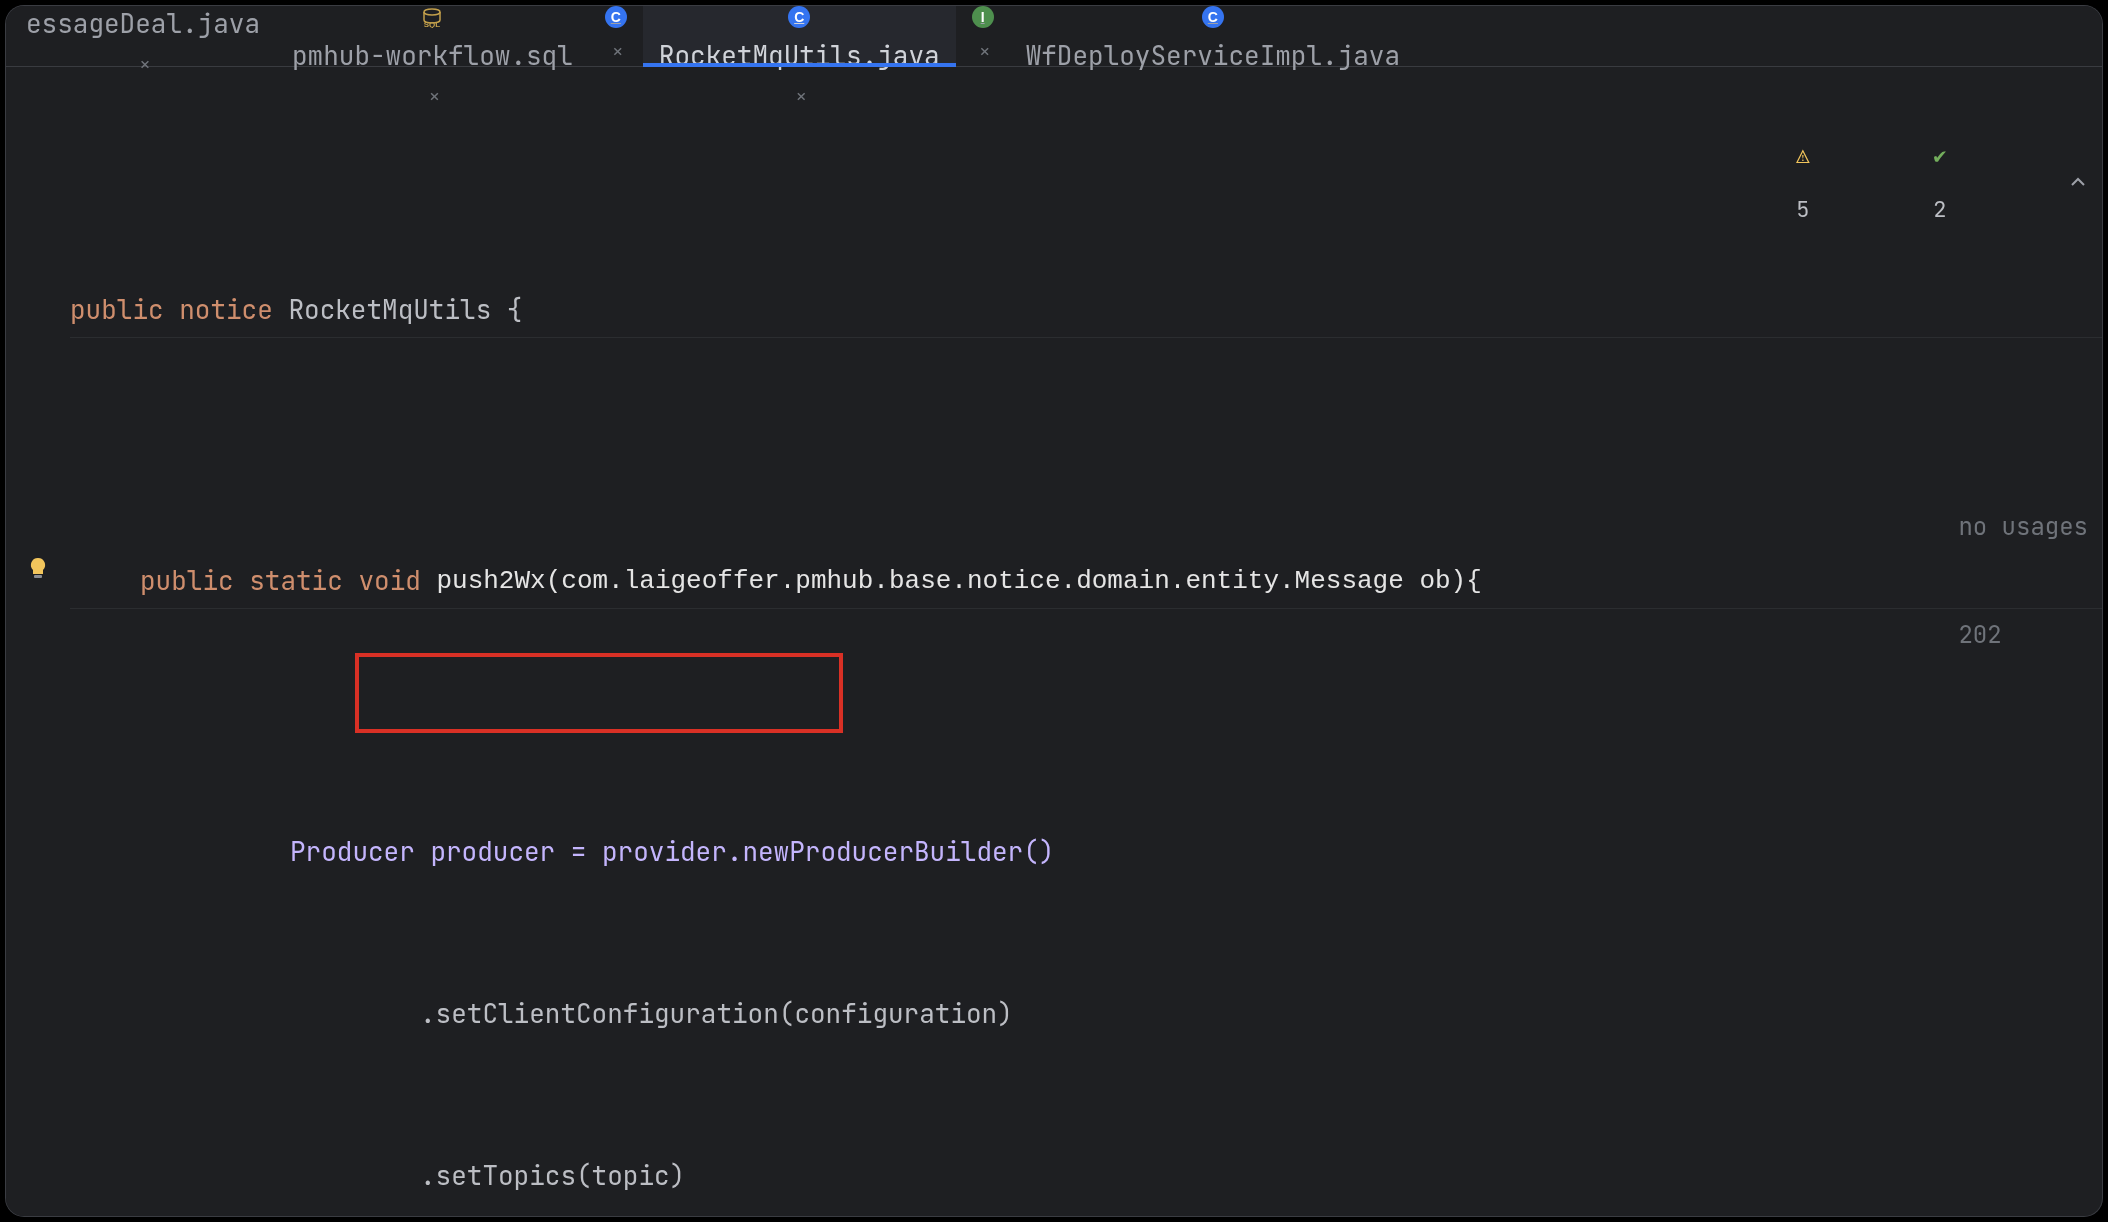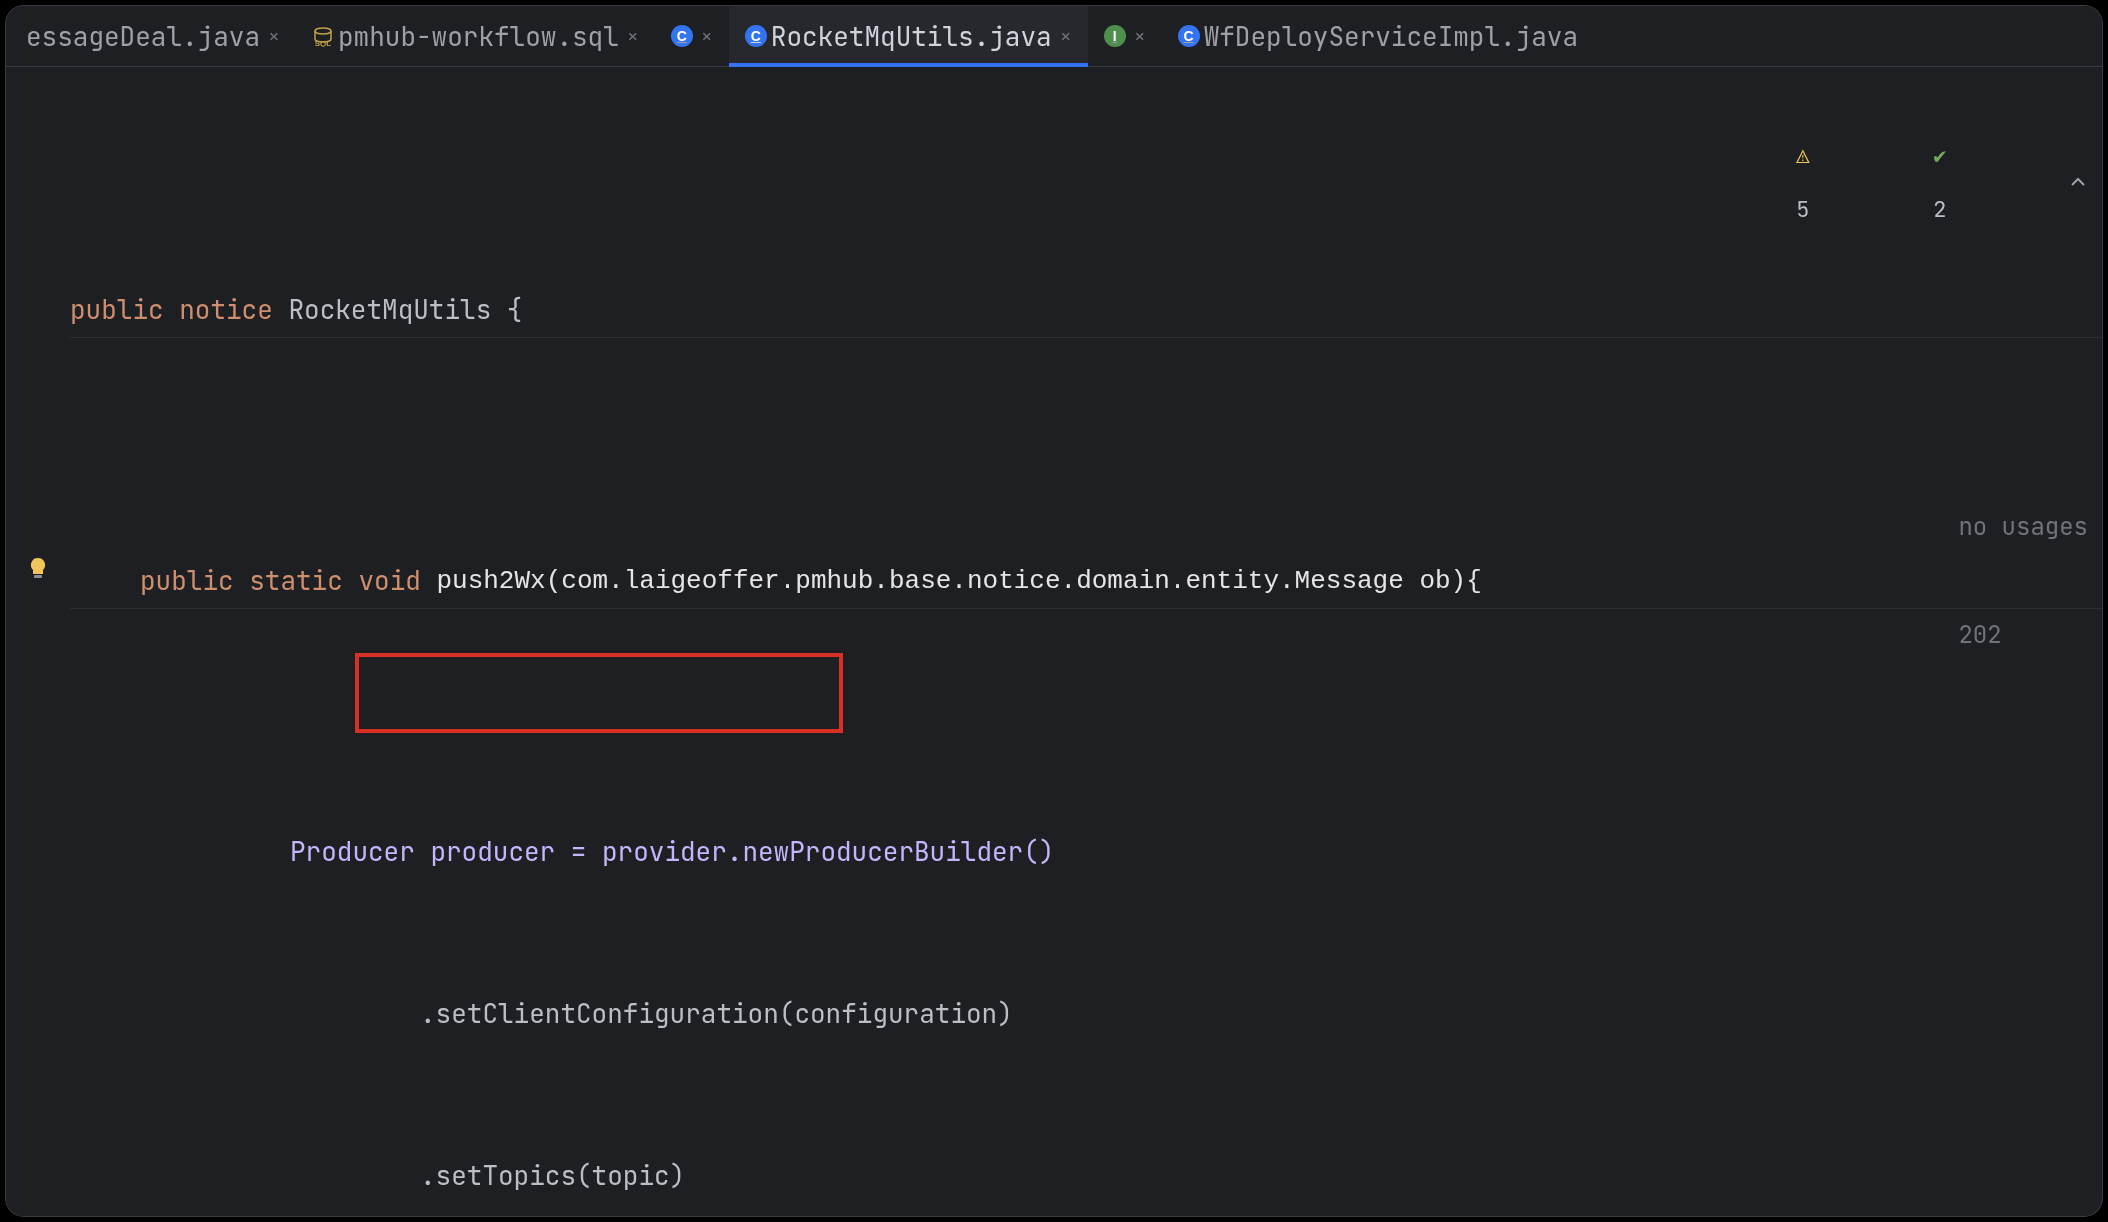--- a/index.html
+++ b/index.html
@@ -48,26 +48,27 @@
     align-items:stretch;
     height:60px;
     background:var(--bg);
     border-bottom:1px solid var(--border);
     padding-left:4px;
     position:relative;
   }
   .tab {
     display:flex;
     align-items:center;
-    gap:4px;
+    gap:10px;
     padding:0 16px;
     position:relative;
     cursor:pointer;
     color:#9da0a8;
     white-space:nowrap;
+    flex-direction:column;
   }
   .tab.active {
     background:var(--tab-active-bg);
     color:#d0d3d9;
   }
   .tab.active::after{
     content:"";
     position:absolute;
     left:0; right:0; bottom:-1px;
     height:4px;

